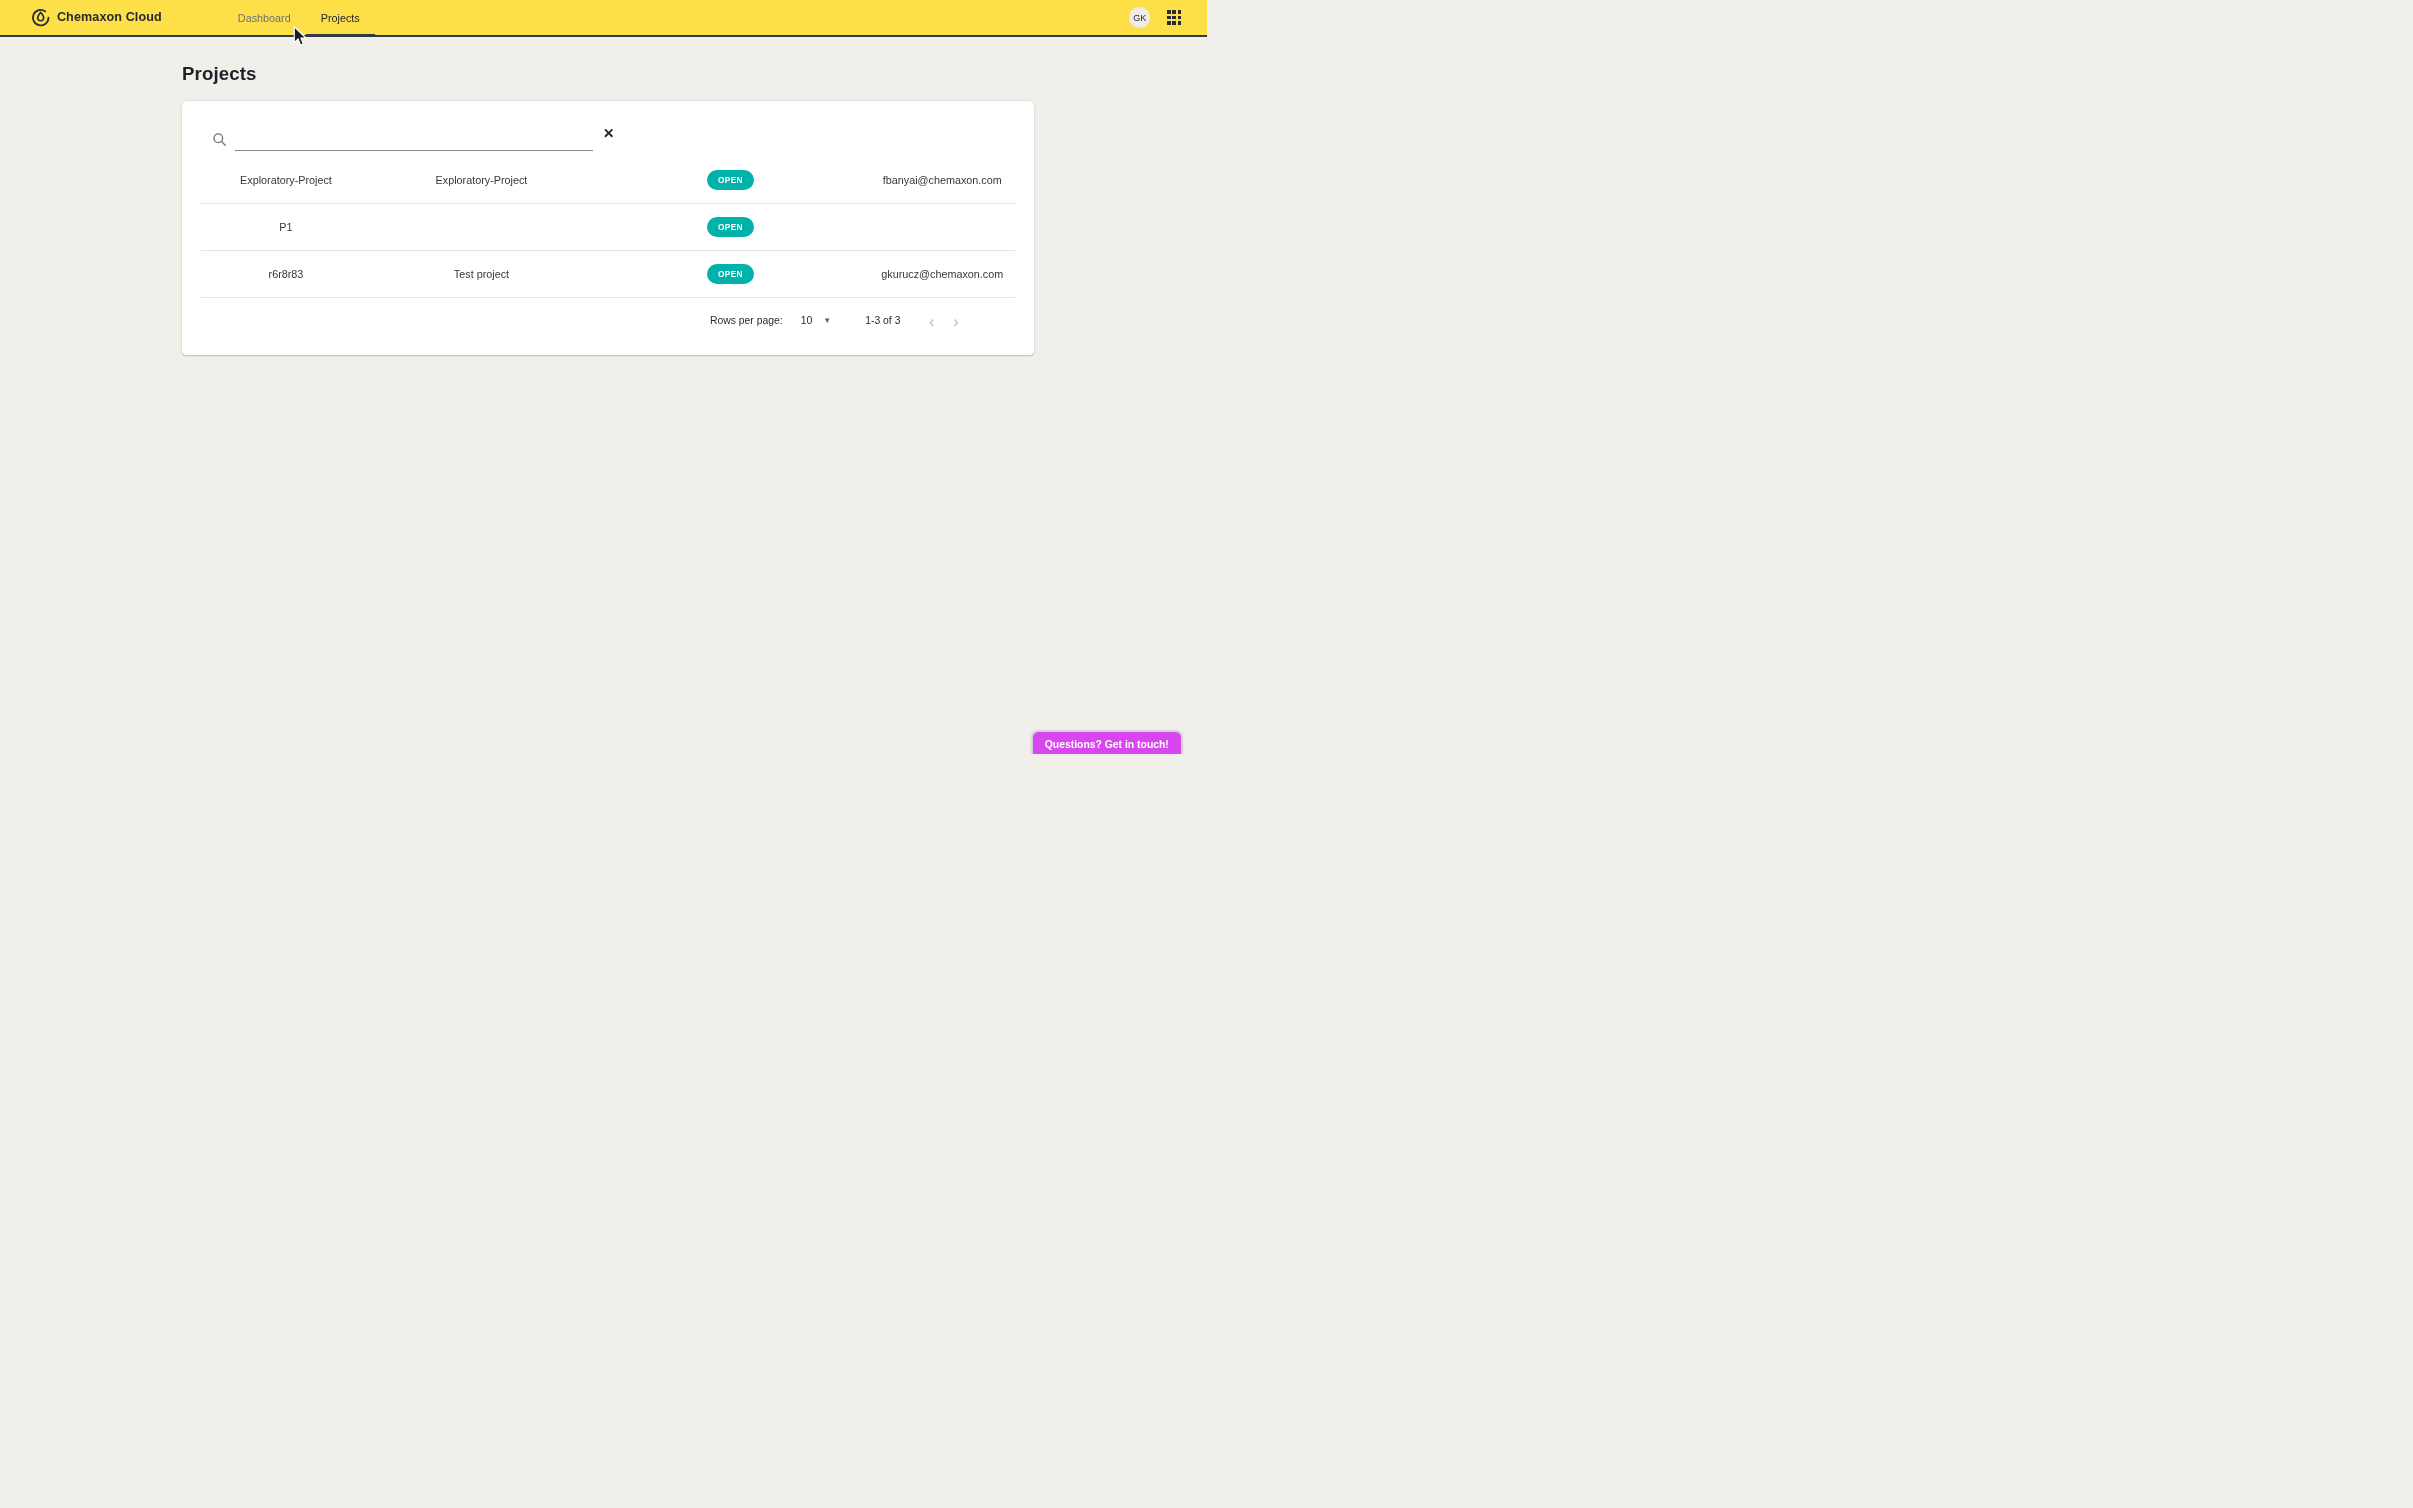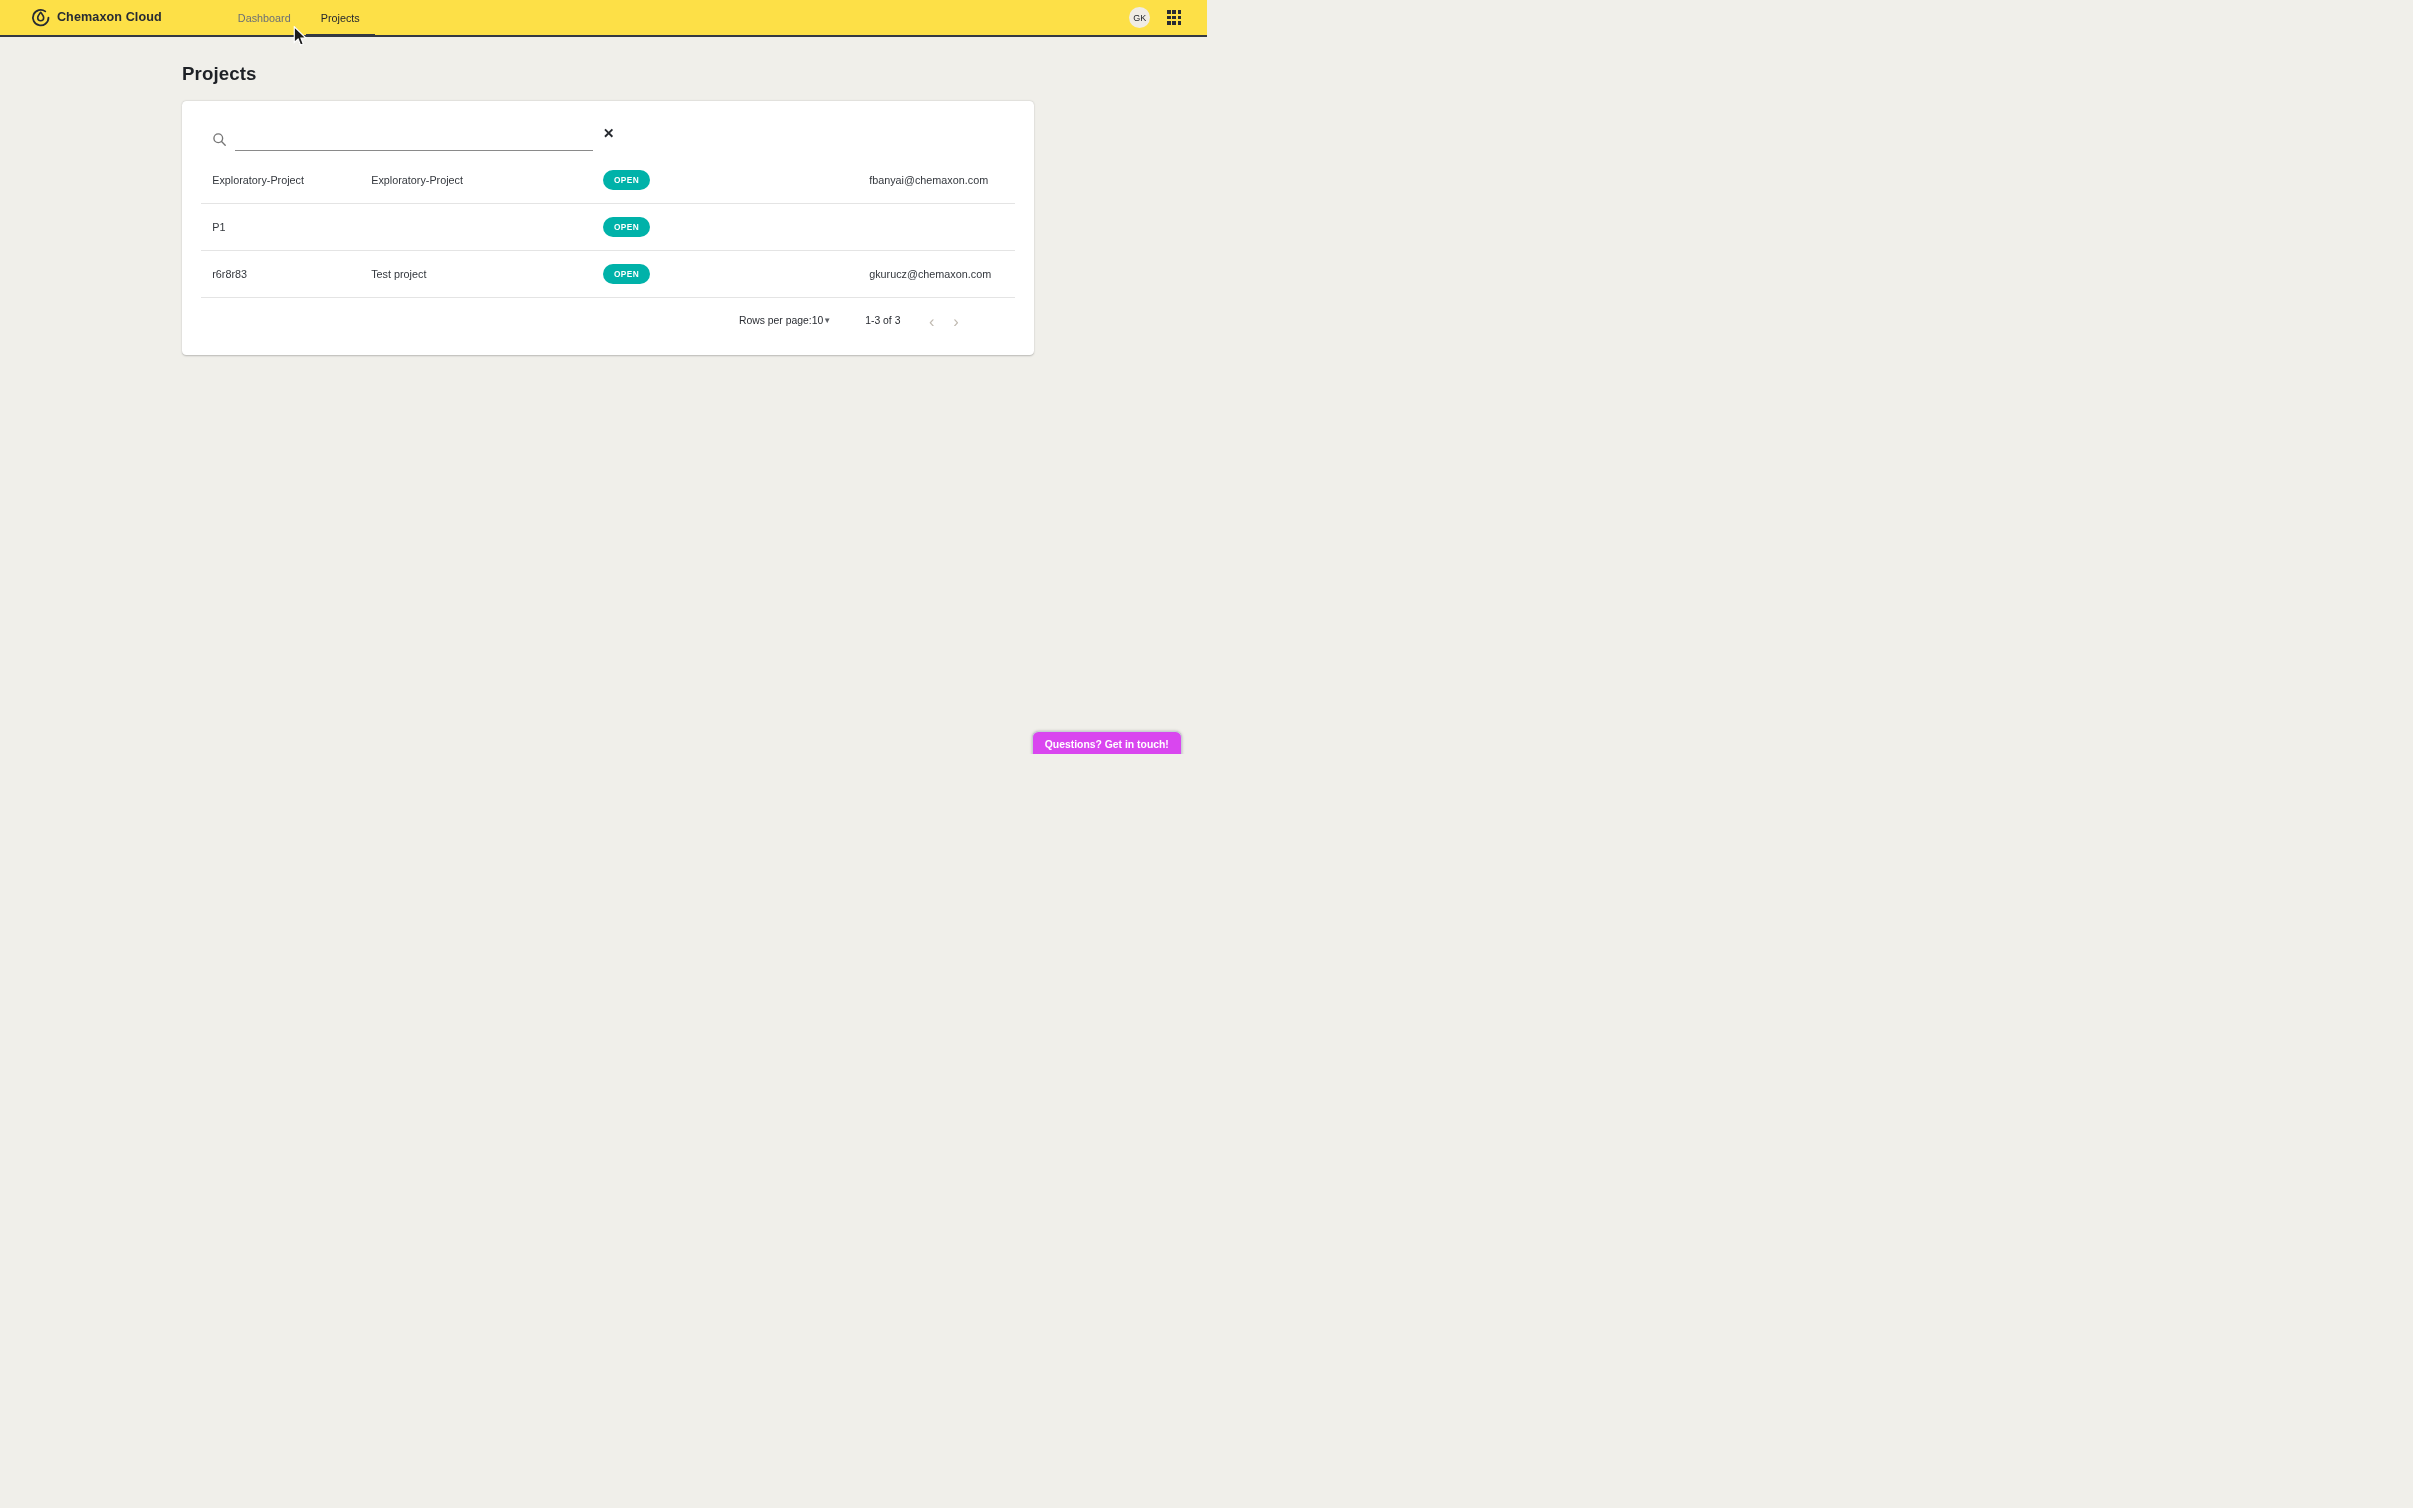--- a/index.html
+++ b/index.html
@@ -94,40 +94,40 @@
   .table { margin: 4.3px 18.7px 0 18.7px; }
   .t-row {
     display: grid;
     grid-template-columns: 159px 232px 266px 1fr;
     align-items: center;
     border-bottom: 0.7px solid #e4e4e4;
   }
   .t-head { height: 33px; }
   .t-head .t-cell { font-weight: 700; font-size: 10.8px; color: #212428; }
   .t-cell { padding-left: 11.5px; font-size: 10.8px; color: #33373d; }
-  .t-body .t-row { height: 47px; cursor: pointer; }
+  .t-body .t-row { height: 47px; cursor: pointer; text-align: center; }
   .sort-icon { font-size: 10px; color: #44484f; font-weight: 400; margin-left: 3.6px; }
   .badge {
     display: inline-block;
     background: var(--accent, #00b2a9);
     color: #ffffff;
     font-size: 8.3px; font-weight: 700; letter-spacing: 0.4px;
     padding: 5.7px 10.8px; border-radius: 10.8px; line-height: 1;
   }
 
   
   .card-footer {
     display: flex; align-items: center; justify-content: flex-end;
     height: 32px; margin-top: 6.5px; padding-right: 71px;
     font-size: 10.4px; color: #282b31;
   }
   .rpp-label { color: #2a2d33; }
   .rpp-select {
-    display: flex; align-items: center; gap: 0;
-    margin-left: 0; cursor: pointer;
+    display: flex; align-items: center; gap: 11px;
+    margin-left: 18px; cursor: pointer;
     background: none; border: none; font-family: inherit;
     font-size: 10.4px; color: #282b31;
   }
   .caret-down-icon { font-size: 8px; color: #5d6167; }
   .range { margin-left: 34px; }
   .pg-btn {
     background: none; border: none;
     font-size: 16.5px; line-height: 1; color: #c0bab1;
     padding: 0 4.3px; cursor: default; font-family: inherit;
   }

